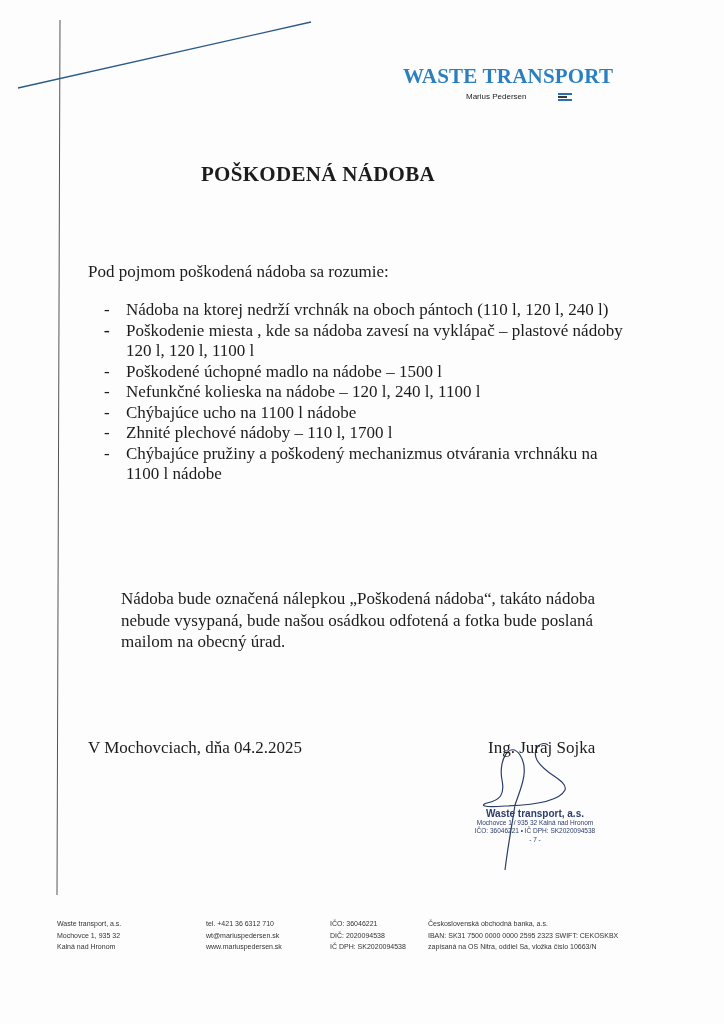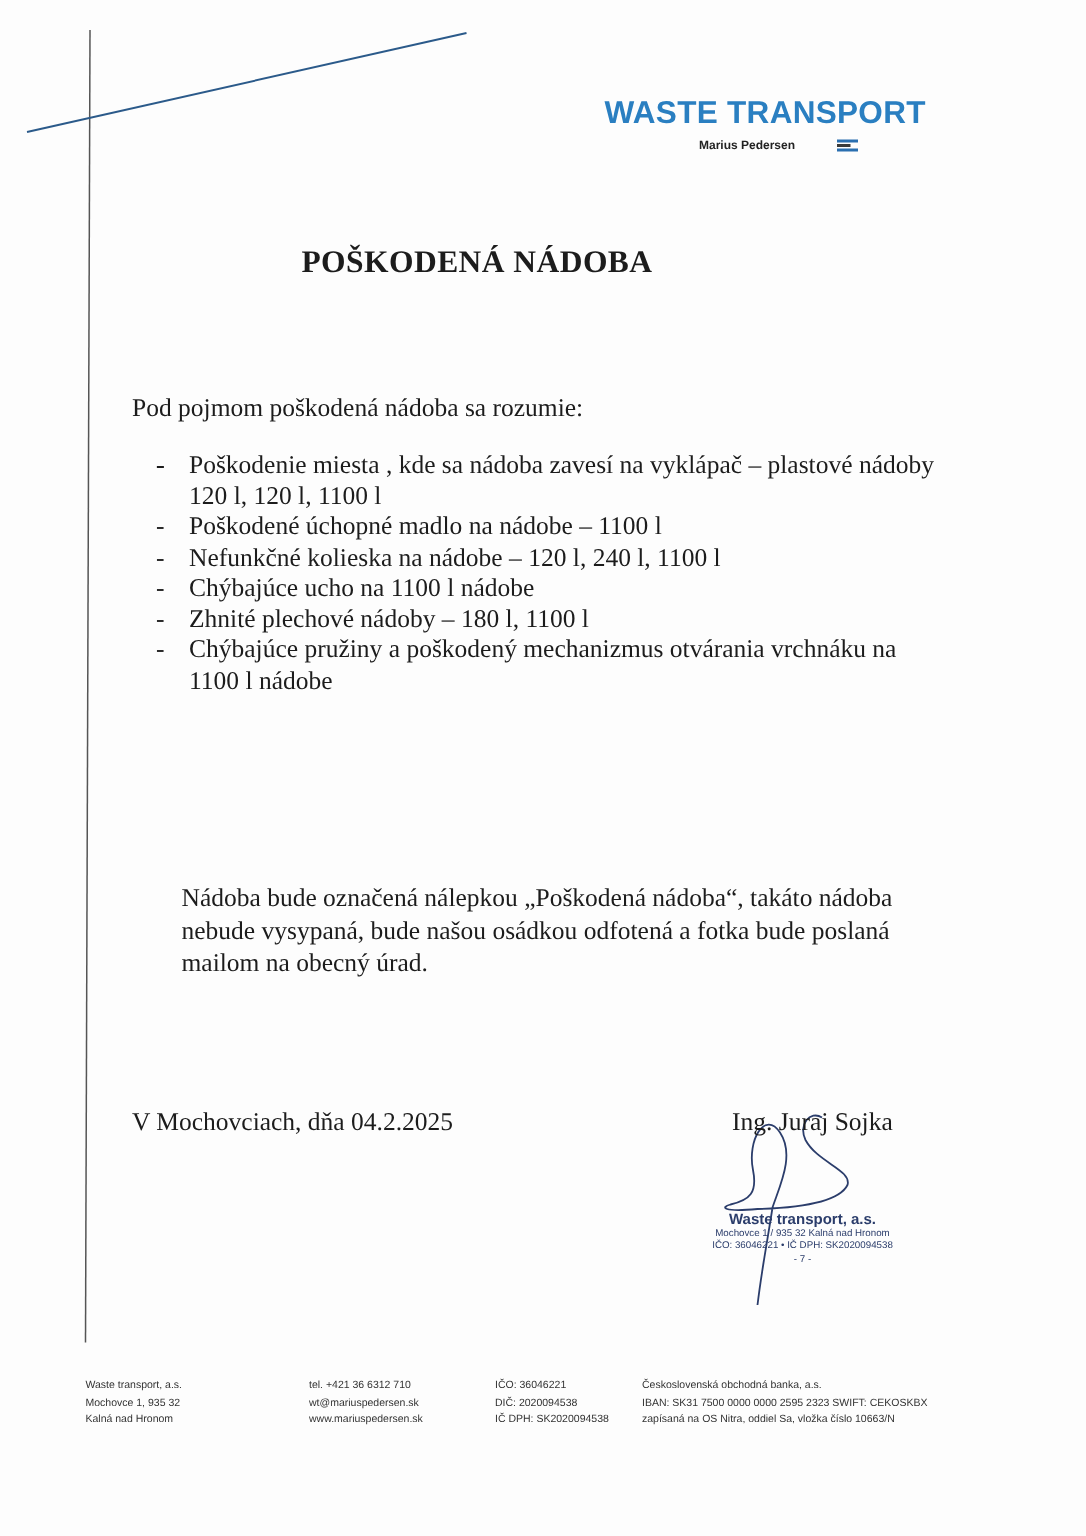--- a/index.html
+++ b/index.html
@@ -2,26 +2,26 @@
 <html><head>
 <meta charset="utf-8">
 <style>
   html, body { margin: 0; padding: 0; }
   body {
     width: 724px; height: 1024px; background: #fdfdfd; position: relative; overflow: hidden;
     font-family: "Liberation Serif", "DejaVu Serif", serif; color: #1c1c1c;
   }
   .abs { position: absolute; }
   .logo-title {
-    left: 403px; top: 64px; font-family: Liberation Sans, sans-serif;
+    left: 403px; top: 64px; font-family: Liberation Serif, serif;
     font-weight: bold; font-size: 21px; color: #2a7fc1; letter-spacing: 0.2px; white-space: nowrap;
   }
   .logo-sub {
     left: 466px; top: 92px; font-family: "Liberation Sans", "DejaVu Sans", sans-serif;
-    font-weight: bold; font-size: 8px; color: #222; white-space: nowrap;
+    font-weight: normal; font-size: 8px; color: #222; white-space: nowrap;
   }
   .logo-flag { left: 558px; top: 93px; width: 14px; height: 7px; }
   .logo-flag div { height: 2px; margin-bottom: 1px; background: #2a6fb0; }
   .logo-flag div:nth-child(2) { width: 9px; background: #3a3a3a; }
 
   .title {
     left: 0; width: 660px; top: 162px; text-align: center; font-weight: bold; font-size: 21px;
     letter-spacing: 0.3px; padding-left: 0; box-sizing: border-box;
   }
   .title span { position: relative; left: -12px; }
@@ -65,27 +65,27 @@
     <div></div>
     <div></div>
     <div></div>
   </div>
 
 <div class="abs title"><span>POŠKODENÁ NÁDOBA</span></div>
 
 <div class="abs intro">Pod pojmom poškodená nádoba sa rozumie:</div>
 
 <ul class="abs list">
-  <li><span class="dash">-</span></li>
+  <li><span class="dash">-</span><span>Nádoba na ktorej nedrží vrchnák na oboch pántoch (110 l, 120 l, 240 l)</span></li>
   <li><span class="dash">-</span></li>
   <li><span class="dash">-</span><span>Poškodenie miesta , kde sa nádoba zavesí na vyklápač – plastové nádoby 120 l, 120 l, 1100 l</span></li>
-  <li><span class="dash">-</span><span>Poškodené úchopné madlo na nádobe – 1100 l</span></li>
+  <li><span class="dash">-</span><span>Poškodené úchopné madlo na nádobe – 1500 l</span></li>
   <li><span class="dash">-</span><span>Nefunkčné kolieska na nádobe – 120 l, 240 l, 1100 l</span></li>
   <li><span class="dash">-</span><span>Chýbajúce ucho na 1100 l nádobe</span></li>
-  <li><span class="dash">-</span><span>Zhnité plechové nádoby – 180 l, 1100 l</span></li>
+  <li><span class="dash">-</span><span>Zhnité plechové nádoby – 110 l, 1700 l</span></li>
   <li><span class="dash">-</span><span>Chýbajúce pružiny a poškodený mechanizmus otvárania vrchnáku na 1100 l nádobe</span></li>
 </ul>
 
 <div class="abs para">Nádoba bude označená nálepkou „Poškodená nádoba“, takáto nádoba nebude vysypaná, bude našou osádkou odfotená a fotka bude poslaná mailom na obecný úrad.</div>
 
 <div class="abs place-date">V Mochovciach, dňa 04.2.2025</div>
 <div class="abs signer">Ing. Juraj Sojka</div>
 
 <div class="abs stamp">
   <div class="s1">Waste transport, a.s.</div>

